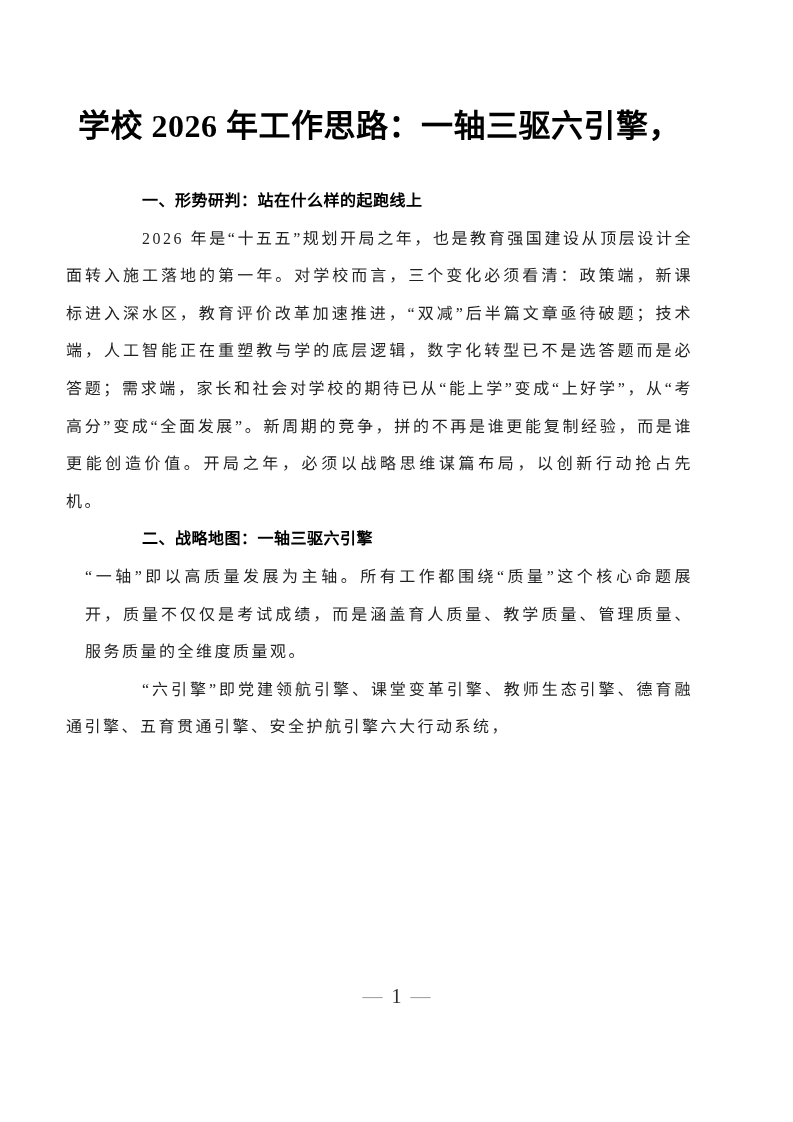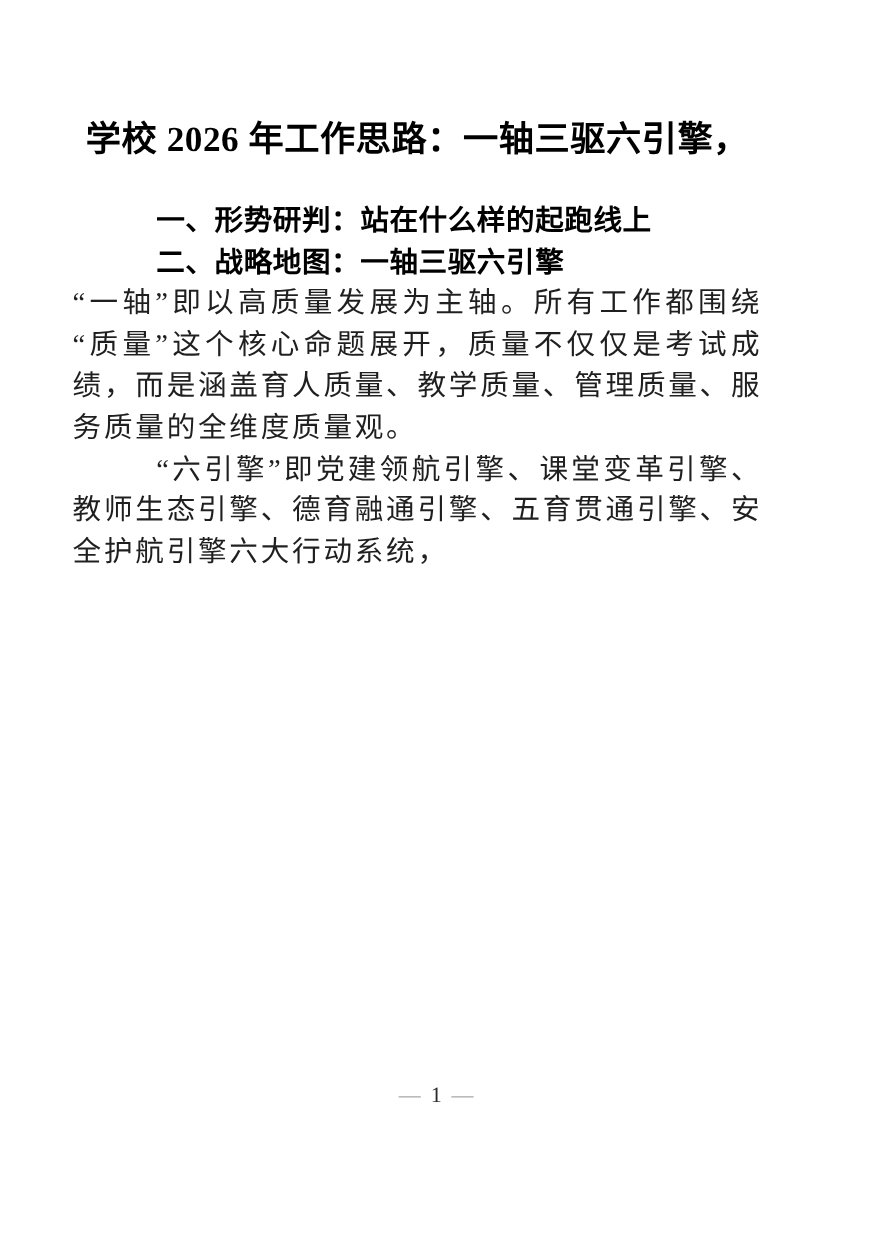--- a/index.html
+++ b/index.html
@@ -23,39 +23,40 @@
     font-family: "Liberation Serif", "DejaVu Serif", serif;
     font-weight: 700;
     color: #000000;
     font-size: 32px;
     line-height: 45px;
     text-align: center;
     letter-spacing: 0.5px;
   }
   .doc-body {
     margin-top: 33px;
-    font-size: 26px;
+    font-size: 16px;
     line-height: 37.6px;
     letter-spacing: 2.5px;
     text-align: justify;
     text-justify: inter-character;
     color: #1f1f1f;
   }
   .sec-heading {
     font-family: "Liberation Sans", "DejaVu Sans", sans-serif;
     font-weight: 700;
     color: #000000;
     letter-spacing: 0.5px;
     text-indent: 76px;
   }
   .para-indent {
     text-indent: 76px;
   }
   .para-noindent {
     text-indent: 0;
+    margin-left: 19px;
   }
   .para-dashline {
     text-indent: 76px;
     letter-spacing: 1.2px;
     white-space: nowrap;
   }
   .page-footer {
     position: absolute;
     left: 0;
     right: 0;
@@ -79,20 +80,21 @@
 <div class="page">
 
   <div class="doc-title">
     <div>学校 2026 年工作思路：一轴三驱六引擎，</div>
   </div>
 
   <div class="doc-body">
 
     <div class="sec-heading">一、形势研判：站在什么样的起跑线上</div>
 
+    <div class="para-indent">2026 年是“十五五”规划开局之年，也是教育强国建设从顶层设计全面转入施工落地的第一年。对学校而言，三个变化必须看清：政策端，新课标进入深水区，教育评价改革加速推进，“双减”后半篇文章亟待破题；技术端，人工智能正在重塑教与学的底层逻辑，数字化转型已不是选答题而是必答题；需求端，家长和社会对学校的期待已从“能上学”变成“上好学”，从“考高分”变成“全面发展”。新周期的竞争，拼的不再是谁更能复制经验，而是谁更能创造价值。开局之年，必须以战略思维谋篇布局，以创新行动抢占先机。</div>
 
     <div class="sec-heading">二、战略地图：一轴三驱六引擎</div>
 
 
     <div class="para-noindent">“一轴”即以高质量发展为主轴。所有工作都围绕“质量”这个核心命题展开，质量不仅仅是考试成绩，而是涵盖育人质量、教学质量、管理质量、服务质量的全维度质量观。</div>
 
 
     <div class="para-indent">“六引擎”即党建领航引擎、课堂变革引擎、教师生态引擎、德育融通引擎、五育贯通引擎、安全护航引擎六大行动系统，</div>
 
   </div>

